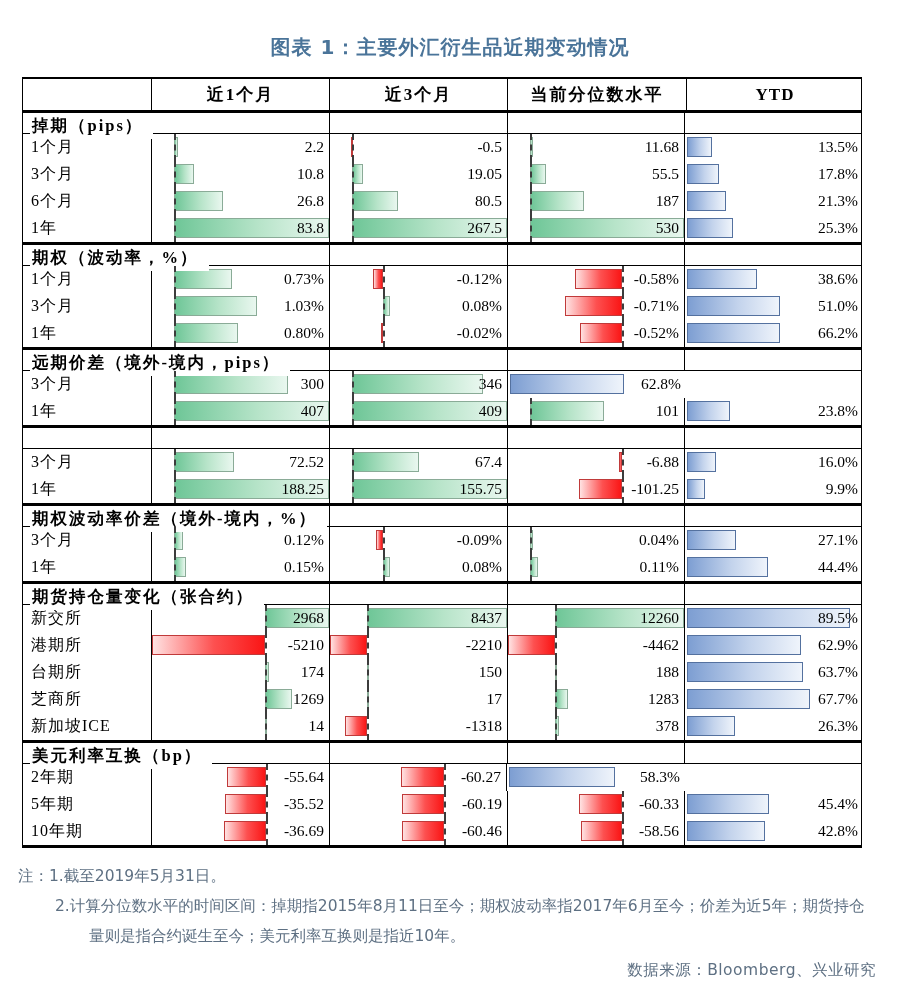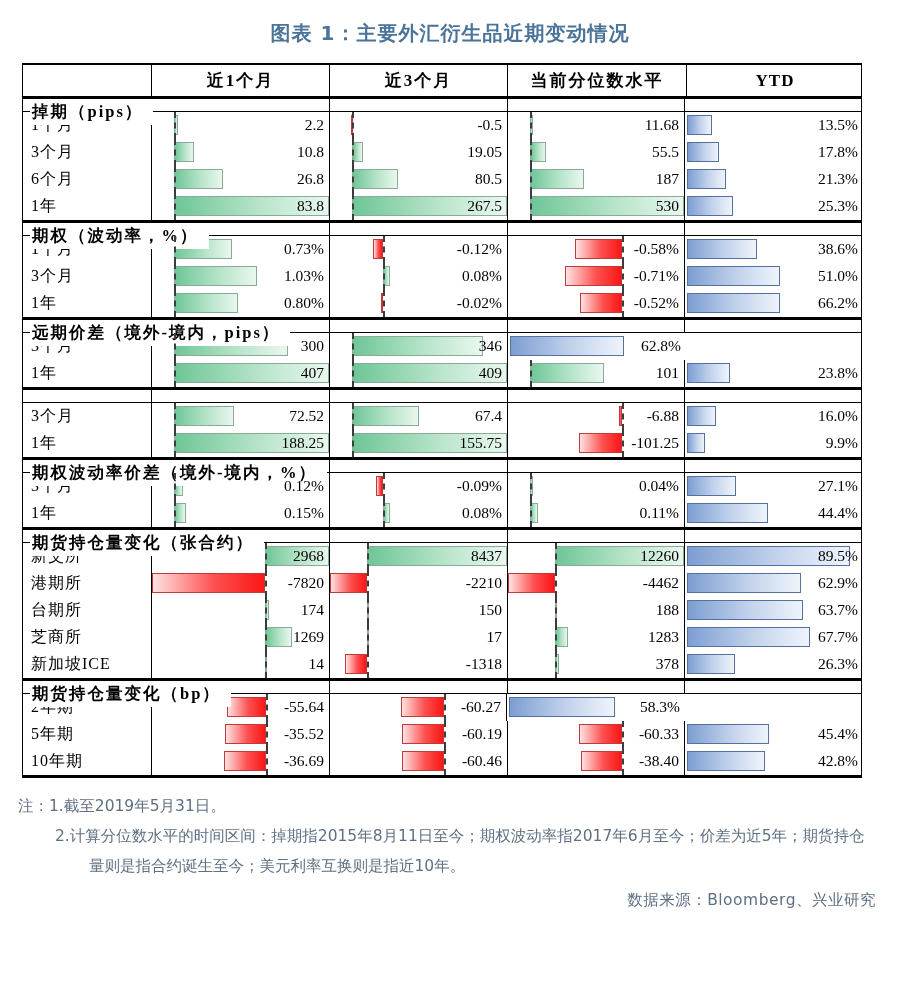--- a/index.html
+++ b/index.html
@@ -1,20 +1,20 @@
 <!DOCTYPE html>
 <html><head>
 <meta charset="utf-8">
 <style>
   * { box-sizing: border-box; margin: 0; padding: 0; }
   html,body { width: 900px; height: 995px; background: #ffffff; overflow: hidden; }
   body { font-family: "Liberation Serif","DejaVu Serif",serif; color:#000; }
 
   .page-title {
-    padding-top: 20px; text-align: center;
+    padding-top: 34px; text-align: center;
     font-family: "DejaVu Sans","Liberation Sans",sans-serif;
     font-size: 20px; font-weight: 700; color: #4a7499; letter-spacing: 1px;
   }
 
   .table {
     position: relative; margin: 16px 0 0 22px; width: 840px;
     border-top: 2px solid #000; border-bottom: 3px solid #000;
     border-left: 1px solid #000; border-right: 1px solid #000;
   }
 
@@ -22,21 +22,21 @@
   .t-header .hcell {
     flex: 0 0 auto; display:flex; align-items:center; justify-content:center;
     font-weight: 700; font-size: 17px; letter-spacing: 2px;
   }
   .hcell.h0 { width:128px; }
   .hcell.h1, .hcell.h2 { width:178px; border-left:1px solid #000; }
   .hcell.h3 { width:177px; border-left:1px solid #000; letter-spacing:1px; }
   .hcell.h4 { width:179px; border-left:1px solid #000; }
 
   .sec-title-row {
-    position: relative; height: 16px;
+    position: relative; height: 24px;
     border-top: 3px solid #000; border-bottom: 1px solid #000;
   }
   .sec-title-row .vdiv { position:absolute; top:0; bottom:0; width:0; border-left:1px solid #000; }
   .sec-title {
     position: relative; z-index: 2; display:inline-block; background:#fff;
     margin-left: 7px; padding: 0 10px 0 2px; line-height: 26px;
     font-weight: 700; font-size: 16.5px; letter-spacing: 2px; white-space: nowrap;
   }
 
   .trow { display: flex; height: 27px; }
@@ -405,21 +405,21 @@
         <div class="cell pct">
           <div class="bar blue" style="width: 91.3265%;"></div>
           <div class="num">89.5%</div>
         </div>
       </div>
       <div class="trow">
         <div class="cell lbl">港期所</div>
         <div class="cell val v0">
           <div class="zero" style="left: 63.7075%;"></div>
           <div class="bar neg" style="width: 63.7075%; left: 0%;"></div>
-          <div class="num">-7820</div>
+          <div class="num">-5210</div>
         </div>
         <div class="cell val v1">
           <div class="zero" style="left: 20.757%;"></div>
           <div class="bar neg" style="width: 20.757%; left: 0%;"></div>
           <div class="num">-2210</div>
         </div>
         <div class="cell val v2">
           <div class="zero" style="left: 26.6834%;"></div>
           <div class="bar neg" style="width: 26.6834%; left: 0%;"></div>
           <div class="num">-4462</div>
@@ -488,21 +488,21 @@
         <div class="cell val v2">
           <div class="zero" style="left: 26.6834%;"></div>
           <div class="bar pos" style="width: 2.2605%; left: 26.6834%;"></div>
           <div class="num">378</div>
         </div>
         <div class="cell pct">
           <div class="bar blue" style="width: 26.8367%;"></div>
           <div class="num">26.3%</div>
         </div>
       </div>
-      <div class="sec-title-row"><div class="vdiv" style="left: 128px;"></div><div class="vdiv" style="left: 306px;"></div><div class="vdiv" style="left: 484px;"></div><div class="vdiv" style="left: 661px;"></div><div class="sec-title">期货持仓量变化（bp）</div></div>
+      <div class="sec-title-row"><div class="vdiv" style="left: 128px;"></div><div class="vdiv" style="left: 306px;"></div><div class="vdiv" style="left: 484px;"></div><div class="vdiv" style="left: 661px;"></div><div class="sec-title">美元利率互换（bp）</div></div>
       <div class="trow">
         <div class="cell lbl">2年期</div>
         <div class="cell val v1">
           <div class="zero" style="left: 64.5%;"></div>
           <div class="bar neg" style="width: 22.0867%; left: 42.4133%;"></div>
           <div class="num">-55.64</div>
         </div>
         <div class="cell val v2">
           <div class="zero" style="left: 64.5%;"></div>
           <div class="bar neg" style="width: 23.9761%; left: 40.5239%;"></div>
@@ -543,21 +543,21 @@
           <div class="num">-36.69</div>
         </div>
         <div class="cell val v1">
           <div class="zero" style="left: 64.5%;"></div>
           <div class="bar neg" style="width: 24%; left: 40.5%;"></div>
           <div class="num">-60.46</div>
         </div>
         <div class="cell val v2">
           <div class="zero" style="left: 64.5%;"></div>
           <div class="bar neg" style="width: 23.2959%; left: 41.2041%;"></div>
-          <div class="num">-38.40</div>
+          <div class="num">-58.56</div>
         </div>
         <div class="cell pct">
           <div class="bar blue" style="width: 43.6735%;"></div>
           <div class="num">42.8%</div>
         </div>
       </div>
     </div>
 </div>
 
 <div class="notes">

